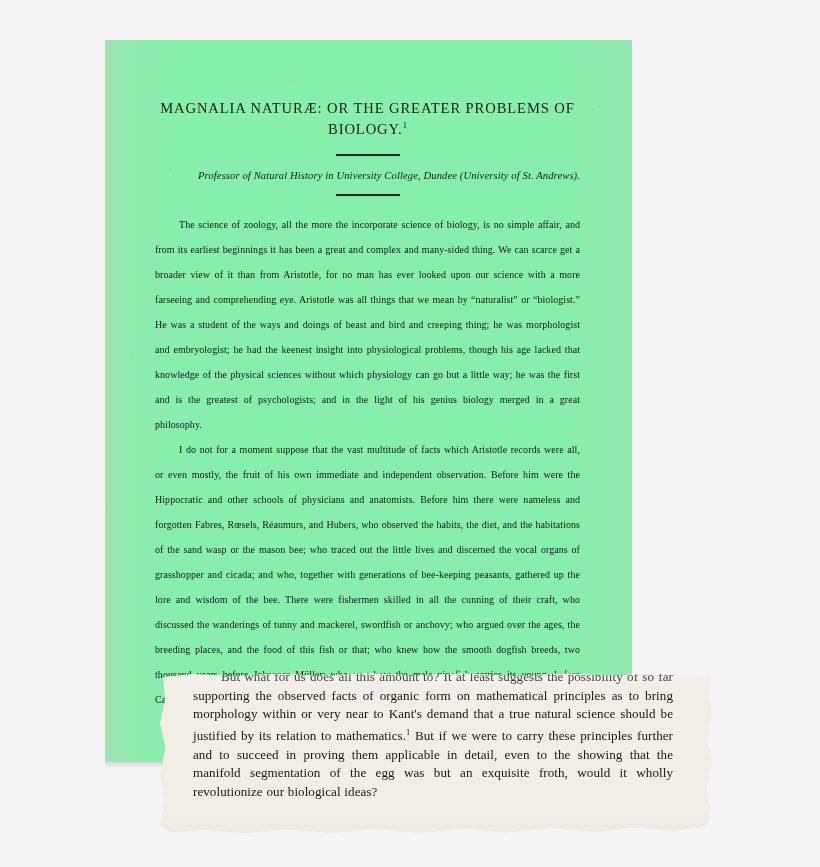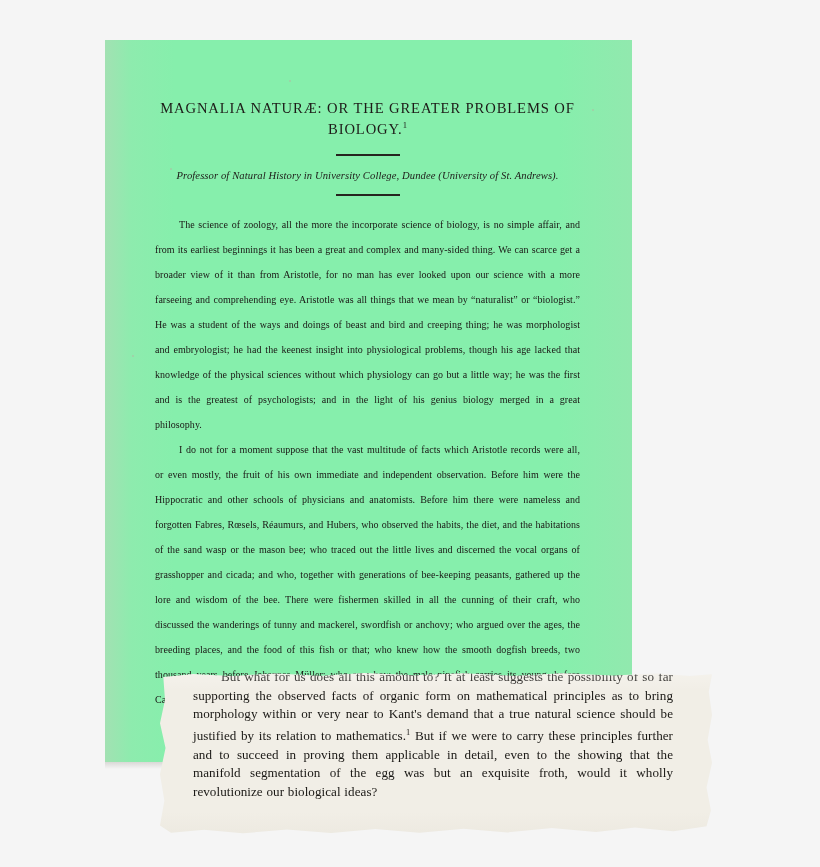--- a/index.html
+++ b/index.html
@@ -85,21 +85,21 @@
     letter-spacing: .35px;
     color: #1d1b18;
     margin: 0;
   }
   .byline .smallcaps {
     font-variant: small-caps;
     font-size: 11.6px;
     letter-spacing: .5px;
   }
   .affil {
-    text-align: center;
+    text-align: right;
     font-style: italic;
     font-size: 10.6px;
     color: #1d1b18;
     margin: 5px 0 0;
     letter-spacing: .1px;
   }
 
   
   .body-par {
     margin: 0;

